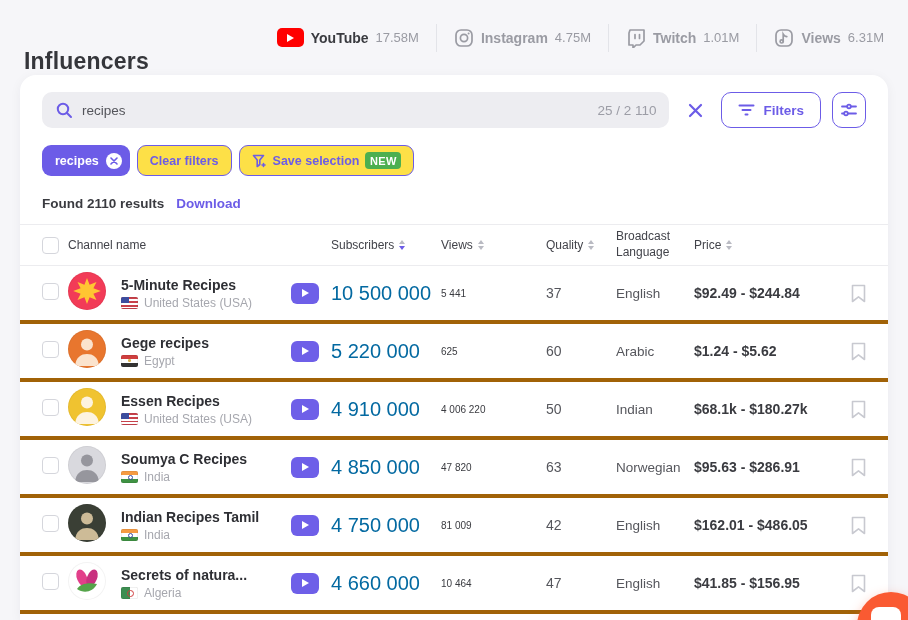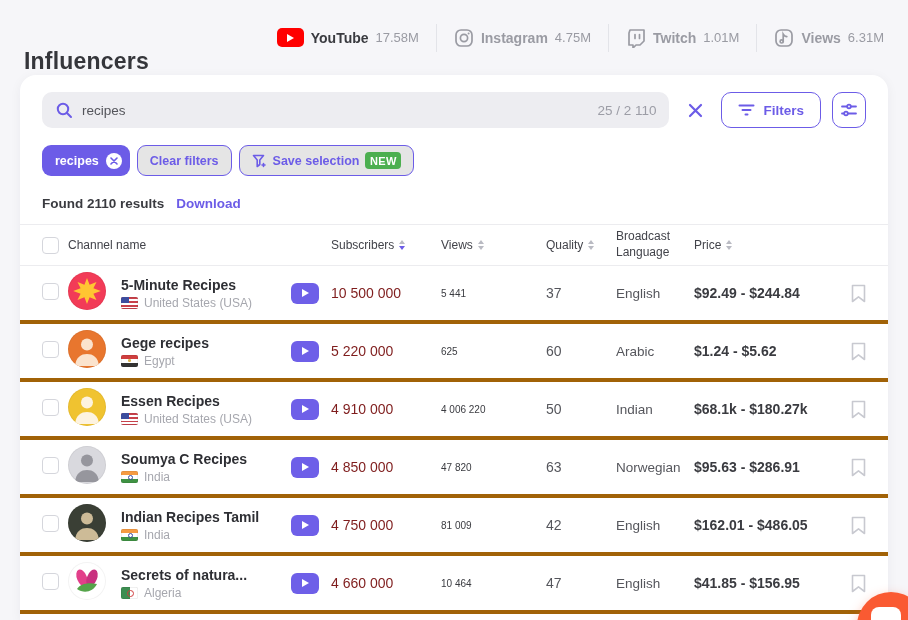--- a/index.html
+++ b/index.html
@@ -29,21 +29,21 @@
   .search-input { flex:1; border:none; background:transparent; outline:none; font-size:13.5px; color:#54555b; font-family:inherit; }
   .search-count { font-size:13.5px; color:#9c9da6; white-space:nowrap; }
   .clear-search { width:30px; height:30px; display:flex; align-items:center; justify-content:center; cursor:pointer; background:none; border:none; }
   .btn-outline { height:36px; border:1.5px solid #6C5CE7; background:#fff; border-radius:10px; color:#6C5CE7; font-weight:700; font-size:13.5px; display:inline-flex; align-items:center; justify-content:center; gap:8px; cursor:pointer; font-family:inherit; }
   .filters-btn { padding:0 16px; }
   .sliders-btn { width:34px; }
   
   .chips-row { display:flex; align-items:center; gap:7px; padding:17px 22px 0 22px; }
   .chip { height:31px; background:#6C5CE7; border-radius:9px; color:#fff; font-size:12.5px; font-weight:700; display:inline-flex; align-items:center; gap:7px; padding:0 8px 0 13px; cursor:pointer; border:none; font-family:inherit; }
   .chip-x { width:16px; height:16px; background:#fff; border-radius:50%; display:inline-flex; align-items:center; justify-content:center; }
-  .btn-small { height:31px; border:1.5px solid #6C5CE7; background:#e5e5e5; border-radius:9px; color:#6C5CE7; font-size:12.5px; font-weight:700; display:inline-flex; align-items:center; gap:6px; padding:0 12px; cursor:pointer; font-family:inherit; }
+  .btn-small { height:31px; border:1.5px solid #6C5CE7; background:#fde047; border-radius:9px; color:#6C5CE7; font-size:12.5px; font-weight:700; display:inline-flex; align-items:center; gap:6px; padding:0 12px; cursor:pointer; font-family:inherit; }
   .new-badge { background:#4CAF50; color:#fff; font-size:11px; font-weight:700; border-radius:4px; padding:2.5px 4.5px; letter-spacing:.4px; }
   
   .found-row { display:flex; align-items:center; gap:12px; padding:20px 22px 13px 22px; }
   .found-text { font-size:13.5px; font-weight:600; color:#3a3b40; }
   .download-link { font-size:13.5px; font-weight:700; color:#6C5CE7; cursor:pointer; text-decoration:none; }
   
   .tgrid { display:grid; grid-template-columns:26px 53px 170px 40px 110px 105px 70px 78px 150px 1fr 22px; align-items:center; padding:0 22px; }
   .thead { height:42px; border-top:1px solid #ececef; border-bottom:1px solid #ececef; }
   .th { font-size:12px; color:#42434a; display:flex; align-items:center; }
   .th-channel { grid-column:2 / 4; }
@@ -64,21 +64,21 @@
   .flag-us { background:repeating-linear-gradient(180deg,#c8414b 0 1.9px,#fff 1.9px 3.8px); }
   .flag-us::after { content:''; position:absolute; left:0; top:0; width:8px; height:6.5px; background:#3c4d9e; }
   .flag-eg { background:linear-gradient(180deg,#cf3e3e 0 34%,#fff 34% 66%,#333 66% 100%); }
   .flag-eg::after { content:''; position:absolute; left:6.8px; top:4.8px; width:3.6px; height:2.6px; background:#d8b04a; border-radius:50%; }
   .flag-in { background:linear-gradient(180deg,#f59b42 0 34%,#fff 34% 66%,#3f9243 66% 100%); }
   .flag-in::after { content:''; position:absolute; left:6.8px; top:4.3px; width:3.6px; height:3.6px; border:1px solid #3b4fa0; border-radius:50%; }
   .flag-dz { background:linear-gradient(90deg,#3d8e51 0 50%,#fff 50% 100%); }
   .flag-dz::after { content:''; position:absolute; left:6px; top:3.2px; width:5px; height:5px; border:1.2px solid #cf3e3e; border-radius:50%; }
   .play-badge { width:28px; height:21px; background:#6e5fe8; border-radius:6px; display:inline-flex; align-items:center; justify-content:center; cursor:pointer; }
   .play-badge i { display:block; width:0; height:0; border-left:7px solid #fff; border-top:4.5px solid transparent; border-bottom:4.5px solid transparent; margin-left:1px; }
-  .c-subs { font-size:14px; color:#7f1d1d; }
+  .c-subs { font-size:20px; color:#0369a1; }
   .c-views { font-size:10px; font-weight:400; color:#3a3b40; }
   .c-quality { font-size:14px; color:#55565c; }
   .c-lang { font-size:13.5px; color:#55565c; }
   .c-price { font-size:14px; font-weight:700; color:#3a3b40; }
   .c-bookmark { display:flex; justify-content:flex-end; cursor:pointer; }
   
   .chat-fab { position:absolute; left:857px; top:592px; width:68px; height:68px; border-radius:50%; background:#fa5a32; box-shadow:0 4px 12px rgba(250,90,50,.4); cursor:pointer; }
   .chat-fab .bubble { position:absolute; left:14px; top:15px; width:30px; height:25px; background:#fff; border-radius:8px; }
 </style>
 </head>

